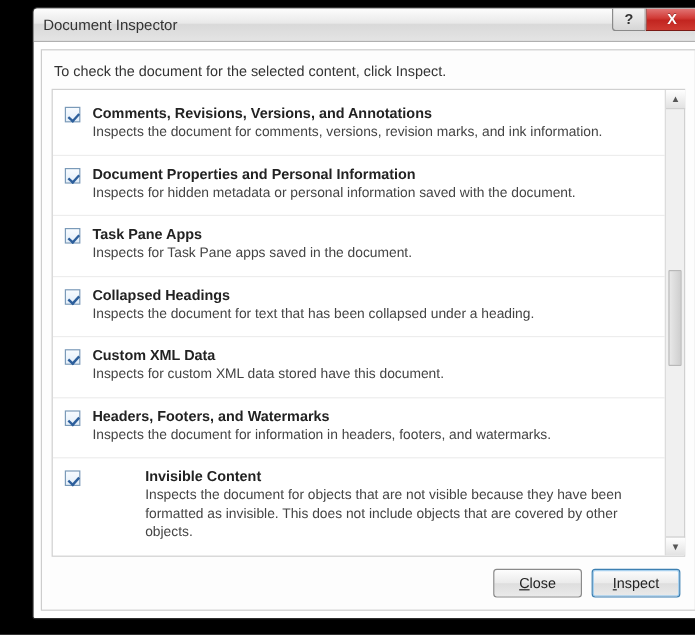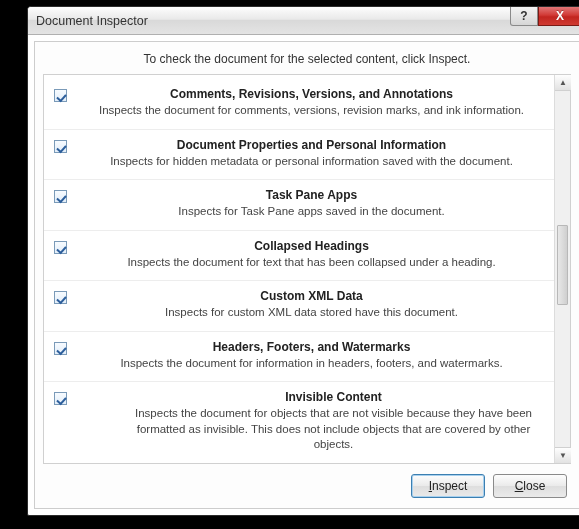--- a/index.html
+++ b/index.html
@@ -70,21 +70,20 @@
     border-radius: 0 0 3px 0;
     font-size: 12px;
     font-weight: bold;
     text-shadow: 0 -1px 0 rgba(0,0,0,0.3);
   }
   .client {
     position: absolute;
     left: 6px; right: 6px; top: 34px; bottom: 6px;
     border: 1px solid #cdcdcd;
     background: #fdfdfd;
-    text-align: center;
   }
   .instruction {
     padding: 10px 10px 8px 10px;
     color: #333;
     font-size: 12px;
   }
   .list-wrap {
     position: absolute;
     left: 8px; right: 8px; top: 32px; bottom: 44px;
     border: 1px solid #d0d0d0;
@@ -250,22 +249,22 @@
           </div>
         </div>
       <div class="vscroll">
         <div class="vs-btn vs-up">▲</div>
         <div class="vs-thumb"></div>
         <div class="vs-btn vs-down">▼</div>
       </div>
     </div>
 
     <div class="buttons">
+      <div class="btn">
+        <span><span class="ul">C</span><span>lose</span></span>
+      </div>
       <div class="btn default">
         <span><span class="ul">I</span><span>nspect</span></span>
       </div>
-      <div class="btn">
-        <span><span class="ul">C</span><span>lose</span></span>
-      </div>
     </div>
   </div>
 
 </div>
 
 </body></html>

